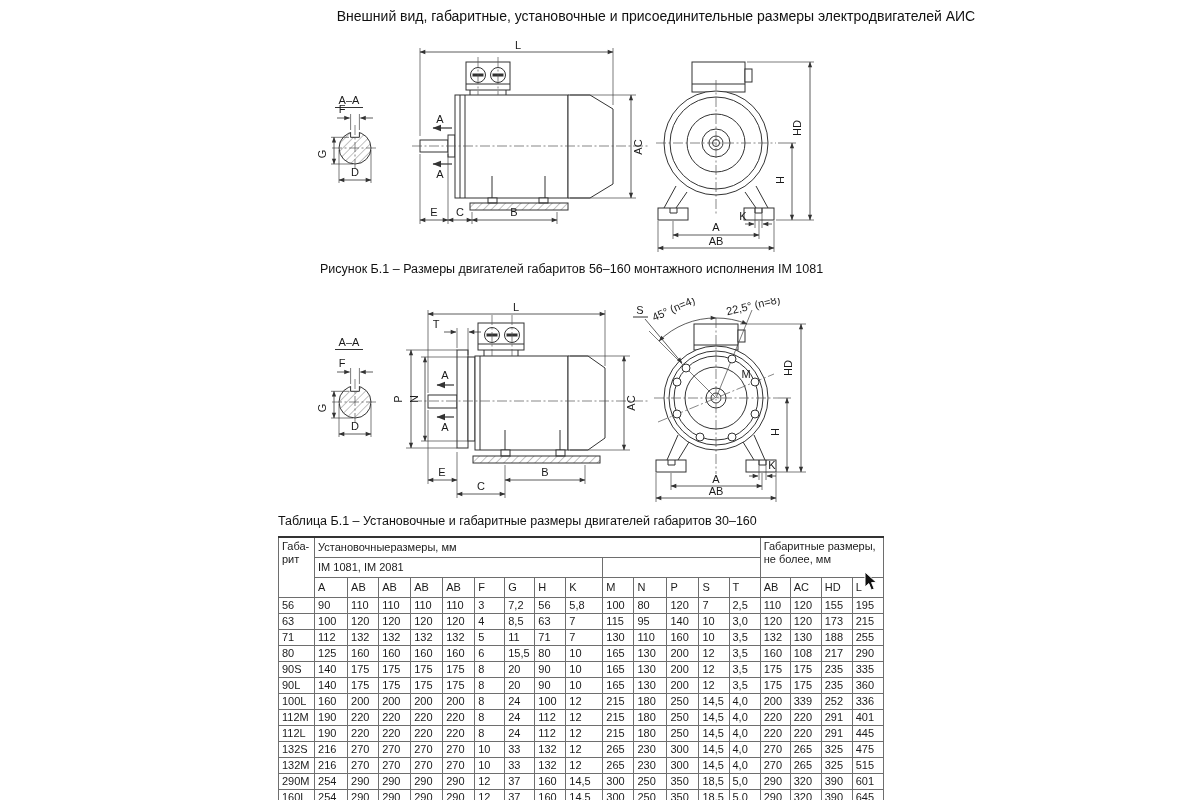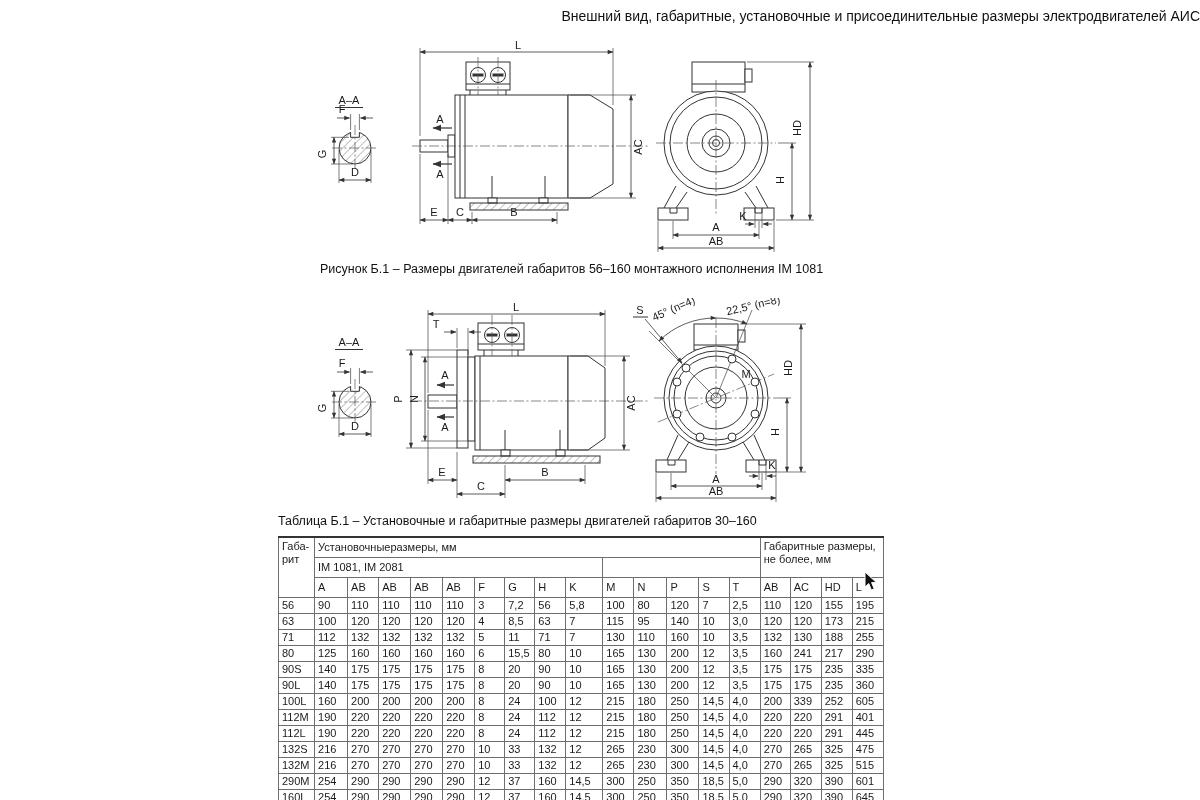--- a/index.html
+++ b/index.html
@@ -1,20 +1,20 @@
 <!DOCTYPE html>
 <html><head>
 <meta charset="utf-8">
 <style>
   html,body{margin:0;padding:0;background:#fff;}
   #page{position:relative;width:1200px;height:800px;background:#fff;overflow:hidden;
         font-family:"Liberation Sans",sans-serif;color:#1b1b1b;}
   .abs{position:absolute;}
   #title{left:0;top:8px;width:1200px;box-sizing:border-box;padding-left:112px;
-         text-align:right;font-size:14px;color:#111;}
+         text-align:center;font-size:14px;color:#111;}
   .caption{font-size:12.5px;color:#111;white-space:nowrap;}
   
   svg.fig{position:absolute;}
   svg.fig text{font-size:11px;fill:#1a1a1a;font-family:"Liberation Sans",sans-serif;}
   .s1{stroke:#333;stroke-width:1;}
   .cl{stroke:#555;stroke-width:0.7;fill:none;stroke-dasharray:10 2.5 2 2.5;}
   .ext{stroke:#444;stroke-width:0.7;fill:none;}
   .dim{stroke:#333;stroke-width:0.8;fill:none;}
   .dim2{stroke:#333;stroke-width:1.2;fill:none;}
   .slot{stroke:#333;stroke-width:3;fill:none;}
@@ -423,21 +423,21 @@
           <td>6</td>
           <td>15,5</td>
           <td>80</td>
           <td>10</td>
           <td>165</td>
           <td>130</td>
           <td>200</td>
           <td>12</td>
           <td>3,5</td>
           <td>160</td>
-          <td>241</td>
+          <td>108</td>
           <td>217</td>
           <td>290</td>
         </tr>
         <tr>
           <td>90S</td>
           <td>140</td>
           <td>175</td>
           <td>175</td>
           <td>175</td>
           <td>175</td>
@@ -488,21 +488,21 @@
           <td>100</td>
           <td>12</td>
           <td>215</td>
           <td>180</td>
           <td>250</td>
           <td>14,5</td>
           <td>4,0</td>
           <td>200</td>
           <td>339</td>
           <td>252</td>
-          <td>605</td>
+          <td>336</td>
         </tr>
         <tr>
           <td>112M</td>
           <td>190</td>
           <td>220</td>
           <td>220</td>
           <td>220</td>
           <td>220</td>
           <td>8</td>
           <td>24</td>

